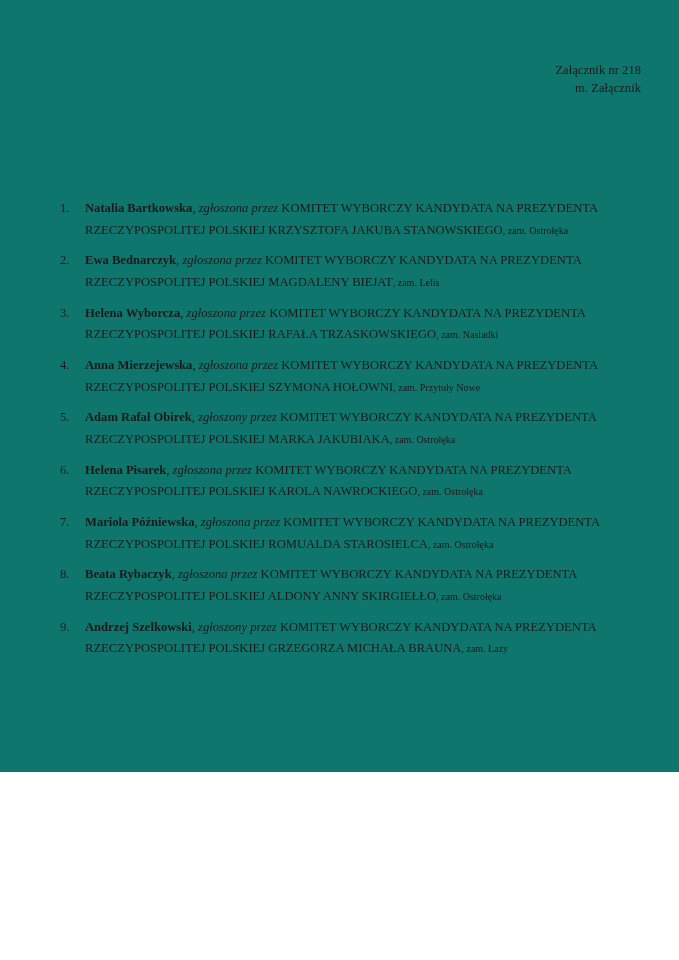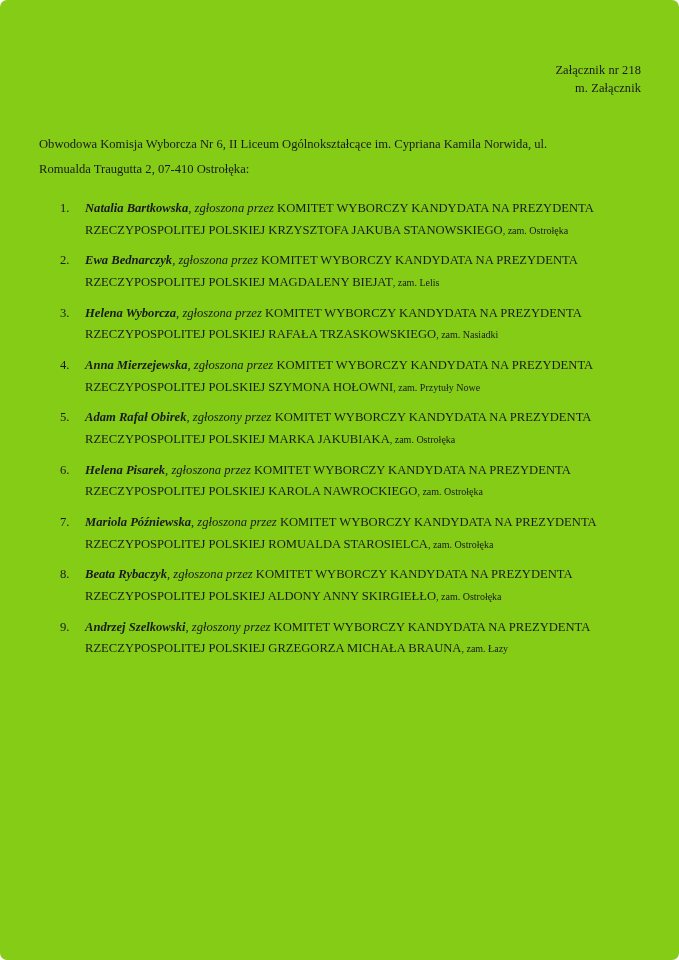--- a/index.html
+++ b/index.html
@@ -11,25 +11,24 @@
     height: 960px;
     background: #ffffff;
     font-family: "Liberation Serif", "DejaVu Serif", serif;
     color: #1a1a1a;
     -webkit-font-smoothing: antialiased;
   }
 
   .page {
     position: relative;
     width: 679px;
-    height: 960px;
+    height: 772px;
     box-sizing: border-box;
-    background: #84cc16;
+    background: #0f766e;
     overflow: hidden;
-    border-radius: 7px;
   }
 
   
   .doc-header {
     position: absolute;
     top: 62px;
     right: 38px;
     text-align: right;
     line-height: 1.42;
   }
@@ -75,21 +74,20 @@
     position: absolute;
     left: 21px;
     top: 0;
     width: 20px;
     text-align: left;
     font-size: 12.6px;
   }
 
   .candidate-item .cand-name {
     font-weight: bold;
-    font-style: italic;
   }
 
   .candidate-item .cand-body {
     font-weight: normal;
     font-style: italic;
   }
 
   
   .candidate-item .cand-committee {
     font-weight: normal;
@@ -103,21 +101,20 @@
 </head>
 <body>
 
 <div class="page">
 
   <div class="doc-header">
     <span class="hdr-line">Załącznik nr 218</span>
     <span class="hdr-line">m. Załącznik</span>
   </div>
 
-  <p class="intro">Obwodowa Komisja Wyborcza Nr 6, II Liceum Ogólnokształcące im. Cypriana Kamila Norwida, ul. Romualda Traugutta 2, 07-410 Ostrołęka:</p>
 
   <ol class="candidate-list">
       <li class="candidate-item"><span class="item-number">1.</span><span class="cand-name">Natalia Bartkowska</span><span class="cand-body">, zgłoszona przez </span><span class="cand-committee">KOMITET WYBORCZY KANDYDATA NA PREZYDENTA RZECZYPOSPOLITEJ POLSKIEJ KRZYSZTOFA JAKUBA STANOWSKIEGO</span><span class="cand-residence">, zam. Ostrołęka</span></li>
       <li class="candidate-item"><span class="item-number">2.</span><span class="cand-name">Ewa Bednarczyk</span><span class="cand-body">, zgłoszona przez </span><span class="cand-committee">KOMITET WYBORCZY KANDYDATA NA PREZYDENTA RZECZYPOSPOLITEJ POLSKIEJ MAGDALENY BIEJAT</span><span class="cand-residence">, zam. Lelis</span></li>
       <li class="candidate-item"><span class="item-number">3.</span><span class="cand-name">Helena Wyborcza</span><span class="cand-body">, zgłoszona przez </span><span class="cand-committee">KOMITET WYBORCZY KANDYDATA NA PREZYDENTA RZECZYPOSPOLITEJ POLSKIEJ RAFAŁA TRZASKOWSKIEGO</span><span class="cand-residence">, zam. Nasiadki</span></li>
       <li class="candidate-item"><span class="item-number">4.</span><span class="cand-name">Anna Mierzejewska</span><span class="cand-body">, zgłoszona przez </span><span class="cand-committee">KOMITET WYBORCZY KANDYDATA NA PREZYDENTA RZECZYPOSPOLITEJ POLSKIEJ SZYMONA HOŁOWNI</span><span class="cand-residence">, zam. Przytuły Nowe</span></li>
       <li class="candidate-item"><span class="item-number">5.</span><span class="cand-name">Adam Rafał Obirek</span><span class="cand-body">, zgłoszony przez </span><span class="cand-committee">KOMITET WYBORCZY KANDYDATA NA PREZYDENTA RZECZYPOSPOLITEJ POLSKIEJ MARKA JAKUBIAKA</span><span class="cand-residence">, zam. Ostrołęka</span></li>
       <li class="candidate-item"><span class="item-number">6.</span><span class="cand-name">Helena Pisarek</span><span class="cand-body">, zgłoszona przez </span><span class="cand-committee">KOMITET WYBORCZY KANDYDATA NA PREZYDENTA RZECZYPOSPOLITEJ POLSKIEJ KAROLA NAWROCKIEGO</span><span class="cand-residence">, zam. Ostrołęka</span></li>
       <li class="candidate-item"><span class="item-number">7.</span><span class="cand-name">Mariola Późniewska</span><span class="cand-body">, zgłoszona przez </span><span class="cand-committee">KOMITET WYBORCZY KANDYDATA NA PREZYDENTA RZECZYPOSPOLITEJ POLSKIEJ ROMUALDA STAROSIELCA</span><span class="cand-residence">, zam. Ostrołęka</span></li>
       <li class="candidate-item"><span class="item-number">8.</span><span class="cand-name">Beata Rybaczyk</span><span class="cand-body">, zgłoszona przez </span><span class="cand-committee">KOMITET WYBORCZY KANDYDATA NA PREZYDENTA RZECZYPOSPOLITEJ POLSKIEJ ALDONY ANNY SKIRGIEŁŁO</span><span class="cand-residence">, zam. Ostrołęka</span></li>

